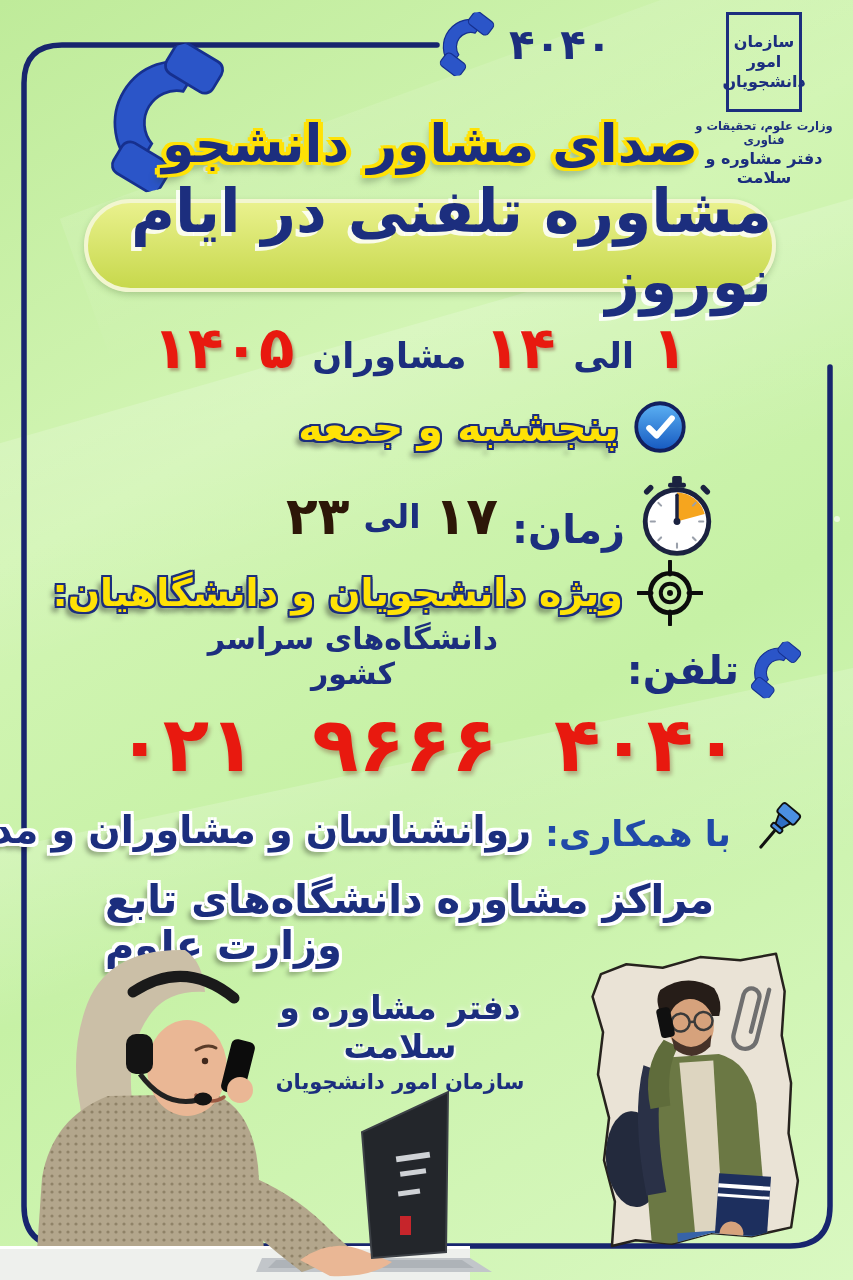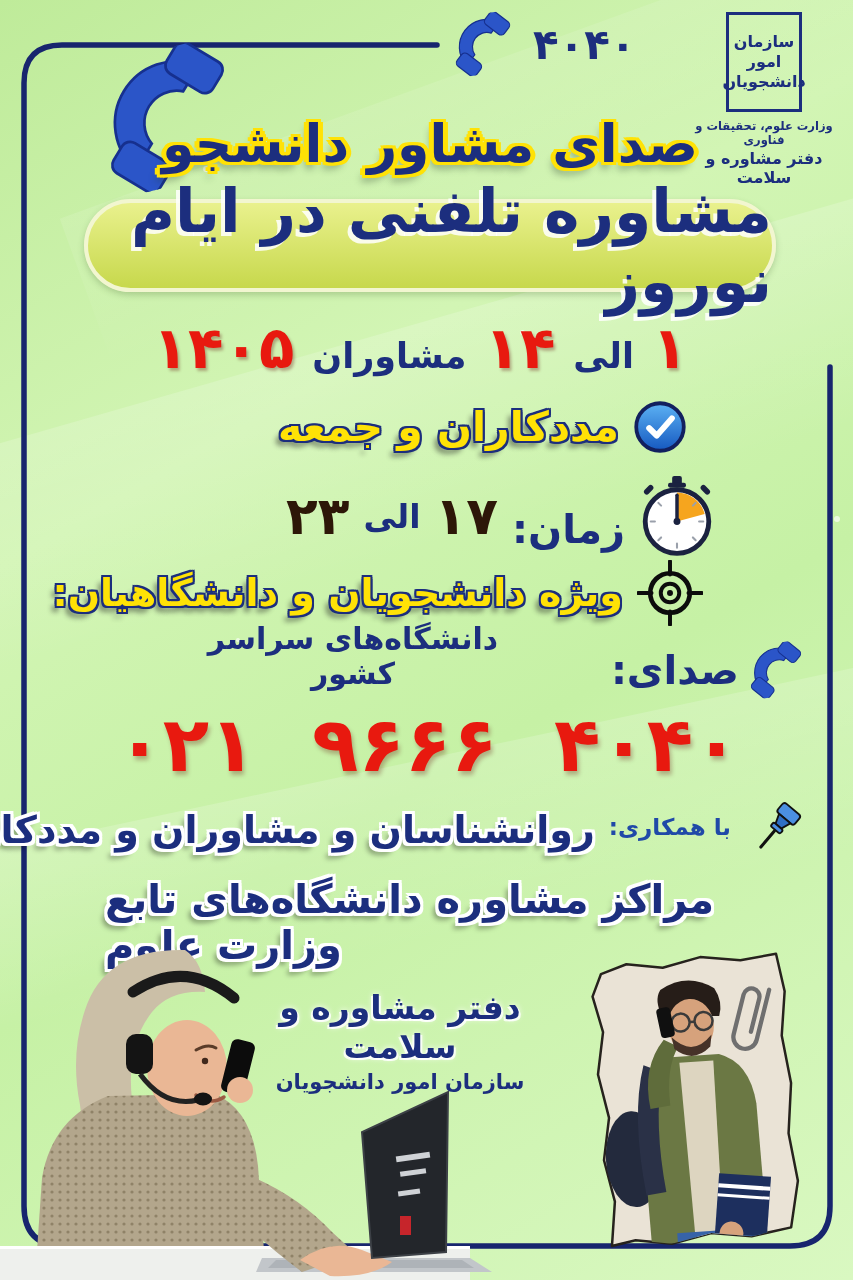--- a/index.html
+++ b/index.html
@@ -28,21 +28,21 @@
   .white-outline{color:#1c2e7e;font-weight:bold;
     text-shadow:3px 0 0 #fff,-3px 0 0 #fff,0 3px 0 #fff,0 -3px 0 #fff,
     3px 3px 0 #fff,-3px -3px 0 #fff,3px -3px 0 #fff,-3px 3px 0 #fff,
     -5px 6px 5px rgba(0,0,0,.35);}
   .logo{left:686px;top:12px;width:156px;text-align:center;color:#1c2e7e;}
   .emblem{width:76px;height:100px;margin:0 auto;border:3px solid #1c2e7e;
     display:flex;align-items:center;justify-content:center;padding:4px;box-sizing:border-box;}
   .emblem span{font-size:16px;font-weight:bold;line-height:1.25;}
   .logo-line1{font-size:11.5px;font-weight:bold;margin-top:7px;}
   .logo-line2{font-size:16px;font-weight:bold;margin-top:2px;}
-  .top-hotline{left:453px;top:14px;gap:20px;}
+  .top-hotline{left:437px;top:14px;gap:12px;}
   .top-hotline .num{font-size:42px;font-weight:bold;color:#1c2e7e;letter-spacing:14px;}
   .big-phone{left:100px;top:50px;transform:rotate(-14deg);}
   .title{left:140px;top:114px;width:580px;text-align:center;font-size:52px;}
   .pill{left:84px;top:199px;width:692px;height:93px;border-radius:48px;
     border:4px solid #f2f6d0;box-sizing:border-box;
     background:linear-gradient(#e9f18d,#c7d84c);
     box-shadow:0 3px 6px rgba(60,90,40,.25);
     display:flex;align-items:center;justify-content:center;}
   .pill-text{font-size:60px;font-weight:bold;color:#1c2e7e;
     text-shadow:-4px 4px 0 rgba(255,255,255,.85);}
@@ -58,21 +58,21 @@
   .time-ela{font-size:33px;font-weight:bold;color:#1c2e7e;}
   .aud-row{top:560px;right:150px;direction:rtl;gap:14px;}
   .aud-headline{font-size:38px;margin-left:45px;}
   .aud-sub{top:621px;left:183px;width:340px;text-align:center;font-size:30px;font-weight:bold;color:#1c2e7e;}
   .phone-row{top:643px;right:50px;direction:rtl;gap:10px;}
   .phone-label{font-size:40px;font-weight:bold;color:#1c2e7e;}
   .number{top:700px;left:56px;width:744px;text-align:center;direction:ltr;
     font-size:76px;font-weight:bold;color:#e8190f;letter-spacing:4px;word-spacing:30px;
     text-shadow:2px 4px 4px rgba(90,0,0,.28);white-space:nowrap;}
   .coop-row{top:798px;right:46px;direction:rtl;gap:14px;align-items:flex-start;}
-  .coop-label{font-size:23px;font-weight:bold;color:#2049a8;margin-top:16px;}
+  .coop-label{font-size:35px;font-weight:bold;color:#2049a8;margin-top:16px;}
   .coop-partners{font-size:38px;margin-top:10px;}
   .centers{top:876px;left:105px;width:665px;text-align:left;font-size:40px;}
   .footer-text{top:988px;left:233px;width:334px;text-align:center;}
   .footer-office{font-size:33px;font-weight:bold;color:#1c2e7e;
     text-shadow:0 0 6px #fff,2px 2px 0 rgba(255,255,255,.8),-2px 2px 0 rgba(255,255,255,.8);}
   .footer-org{font-size:21px;font-weight:bold;color:#1c2e7e;margin-top:4px;}
   .scene{left:0;bottom:0;z-index:3;}
   .man-photo{left:582px;top:950px;z-index:3;transform:rotate(-4deg);}
   .paperclip{left:730px;top:976px;z-index:4;transform:rotate(14deg);}
 </style>
@@ -140,21 +140,21 @@
     <svg width="54" height="54" viewBox="0 0 100 100">
       <defs>
         <linearGradient id="gblue" x1="0" y1="0" x2="0" y2="1">
           <stop offset="0" stop-color="#5cb2f4"></stop>
             <stop offset="1" stop-color="#1558c0"></stop>
         </linearGradient>
       </defs>
       <circle cx="50" cy="50" r="44" fill="url(#gblue)" stroke="#12205f" stroke-width="7"></circle>
       <path d="M30 52 L44 66 L72 34" fill="none" stroke="#fff" stroke-width="11" stroke-linecap="round" stroke-linejoin="round"></path>
     </svg>
-    <span class="days-highlight yellow-outline">مددکاران و جمعه</span>
+    <span class="days-highlight yellow-outline">پنجشنبه و جمعه</span>
   </div>
 
   <div class="abs row time-row">
     <svg width="76" height="84" viewBox="0 0 110 120">
       <rect x="48" y="2" width="14" height="12" rx="3" fill="#1b2240"></rect>
       <rect x="42" y="12" width="26" height="7" rx="3" fill="#1b2240"></rect>
       <rect x="88" y="18" width="16" height="8" rx="4" fill="#1b2240" transform="rotate(45 96 22)"></rect>
       <rect x="6" y="18" width="16" height="8" rx="4" fill="#1b2240" transform="rotate(-45 14 22)"></rect>
       <circle cx="55" cy="68" r="46" fill="#ffffff" stroke="#1b2240" stroke-width="7"></circle>
       <path d="M55 68 L55 26 A42 42 0 0 1 95 57 Z" fill="#f6a51e"></path>
@@ -194,21 +194,21 @@
   <div class="abs aud-sub" dir="rtl">دانشگاه‌های سراسر کشور</div>
 
   <div class="abs row phone-row">
     <svg width="54" height="54" viewBox="0 0 100 100" style="transform:rotate(-6deg)">
       <g fill="#2b55c8" stroke="#16308f" stroke-width="2">
         <path d="M18 82 A46 46 0 0 1 82 18 L66 34 A24 24 0 0 0 34 66 Z"></path>
         <rect x="58" y="6" width="40" height="26" rx="7" transform="rotate(45 78 19)"></rect>
         <rect x="2" y="68" width="40" height="26" rx="7" transform="rotate(45 22 81)"></rect>
       </g>
     </svg>
-    <span class="phone-label">صدای:</span>
+    <span class="phone-label">تلفن:</span>
   </div>
 
   <div class="abs number">۰۲۱ ۹۶۶۶ ۴۰۴۰</div>
 
   <div class="abs row coop-row">
     <svg width="62" height="62" viewBox="0 0 100 100">
       <g transform="rotate(40 50 50)">
         <rect x="32" y="8" width="36" height="20" rx="5" fill="#4b8fe2" stroke="#111" stroke-width="3"></rect>
         <path d="M38 28 L62 28 L56 44 L44 44 Z" fill="#2f6fc4" stroke="#111" stroke-width="3"></path>
         <rect x="40" y="44" width="20" height="8" rx="3" fill="#4b8fe2" stroke="#111" stroke-width="3"></rect>

